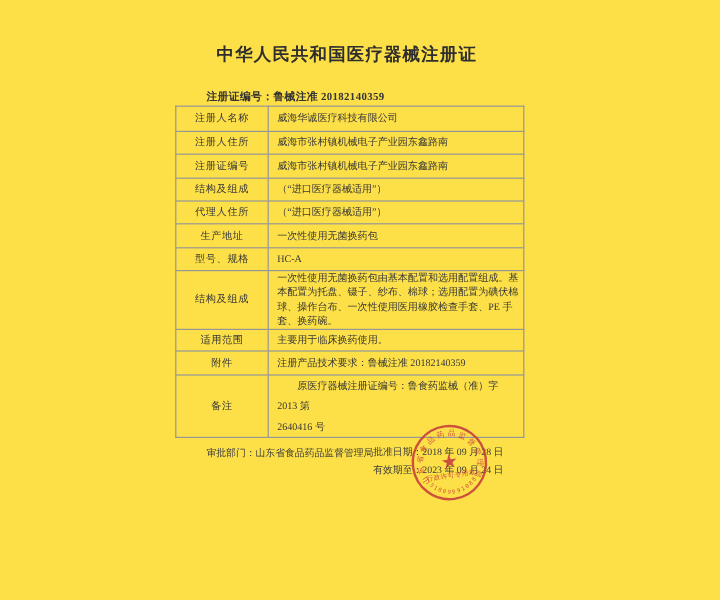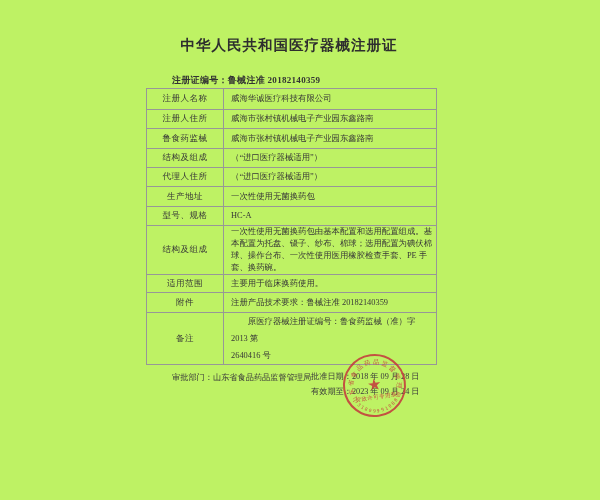--- a/index.html
+++ b/index.html
@@ -1,17 +1,17 @@
 <!DOCTYPE html>
 <html><head>
 <meta charset="utf-8">
 <style>
   html,body{margin:0;padding:0;background:#fff;}
   .canvas{
-    position:relative; width:600px; height:500px; background:#bef264;
+    position:relative; width:600px; height:500px; background:#fde047;
     font-family:"Liberation Serif","DejaVu Serif",serif;
     color:#3b3b3b; overflow:hidden;
   }
   .doc-title{
     position:absolute; left:0; top:36px; width:578px;
     text-align:center; font-size:14.5px; font-weight:bold;
     letter-spacing:1px; color:#2e2e2e;
   }
   .cert-line{
     position:absolute; left:172px; top:74px; font-size:9px; font-weight:bold;
@@ -87,21 +87,21 @@
     <tbody>
         <tr style="height:21px">
       <th>注册人名称</th>
       <td>威海华诚医疗科技有限公司</td>
     </tr>
     <tr style="height:19px">
       <th>注册人住所</th>
       <td>威海市张村镇机械电子产业园东鑫路南</td>
     </tr>
     <tr style="height:20px">
-      <th>鲁食药监械</th>
+      <th>注册证编号</th>
       <td>威海市张村镇机械电子产业园东鑫路南</td>
     </tr>
     <tr style="height:19px">
       <th>结构及组成</th>
       <td>（“进口医疗器械适用”）</td>
     </tr>
     <tr style="height:19px">
       <th>代理人住所</th>
       <td>（“进口医疗器械适用”）</td>
     </tr>

